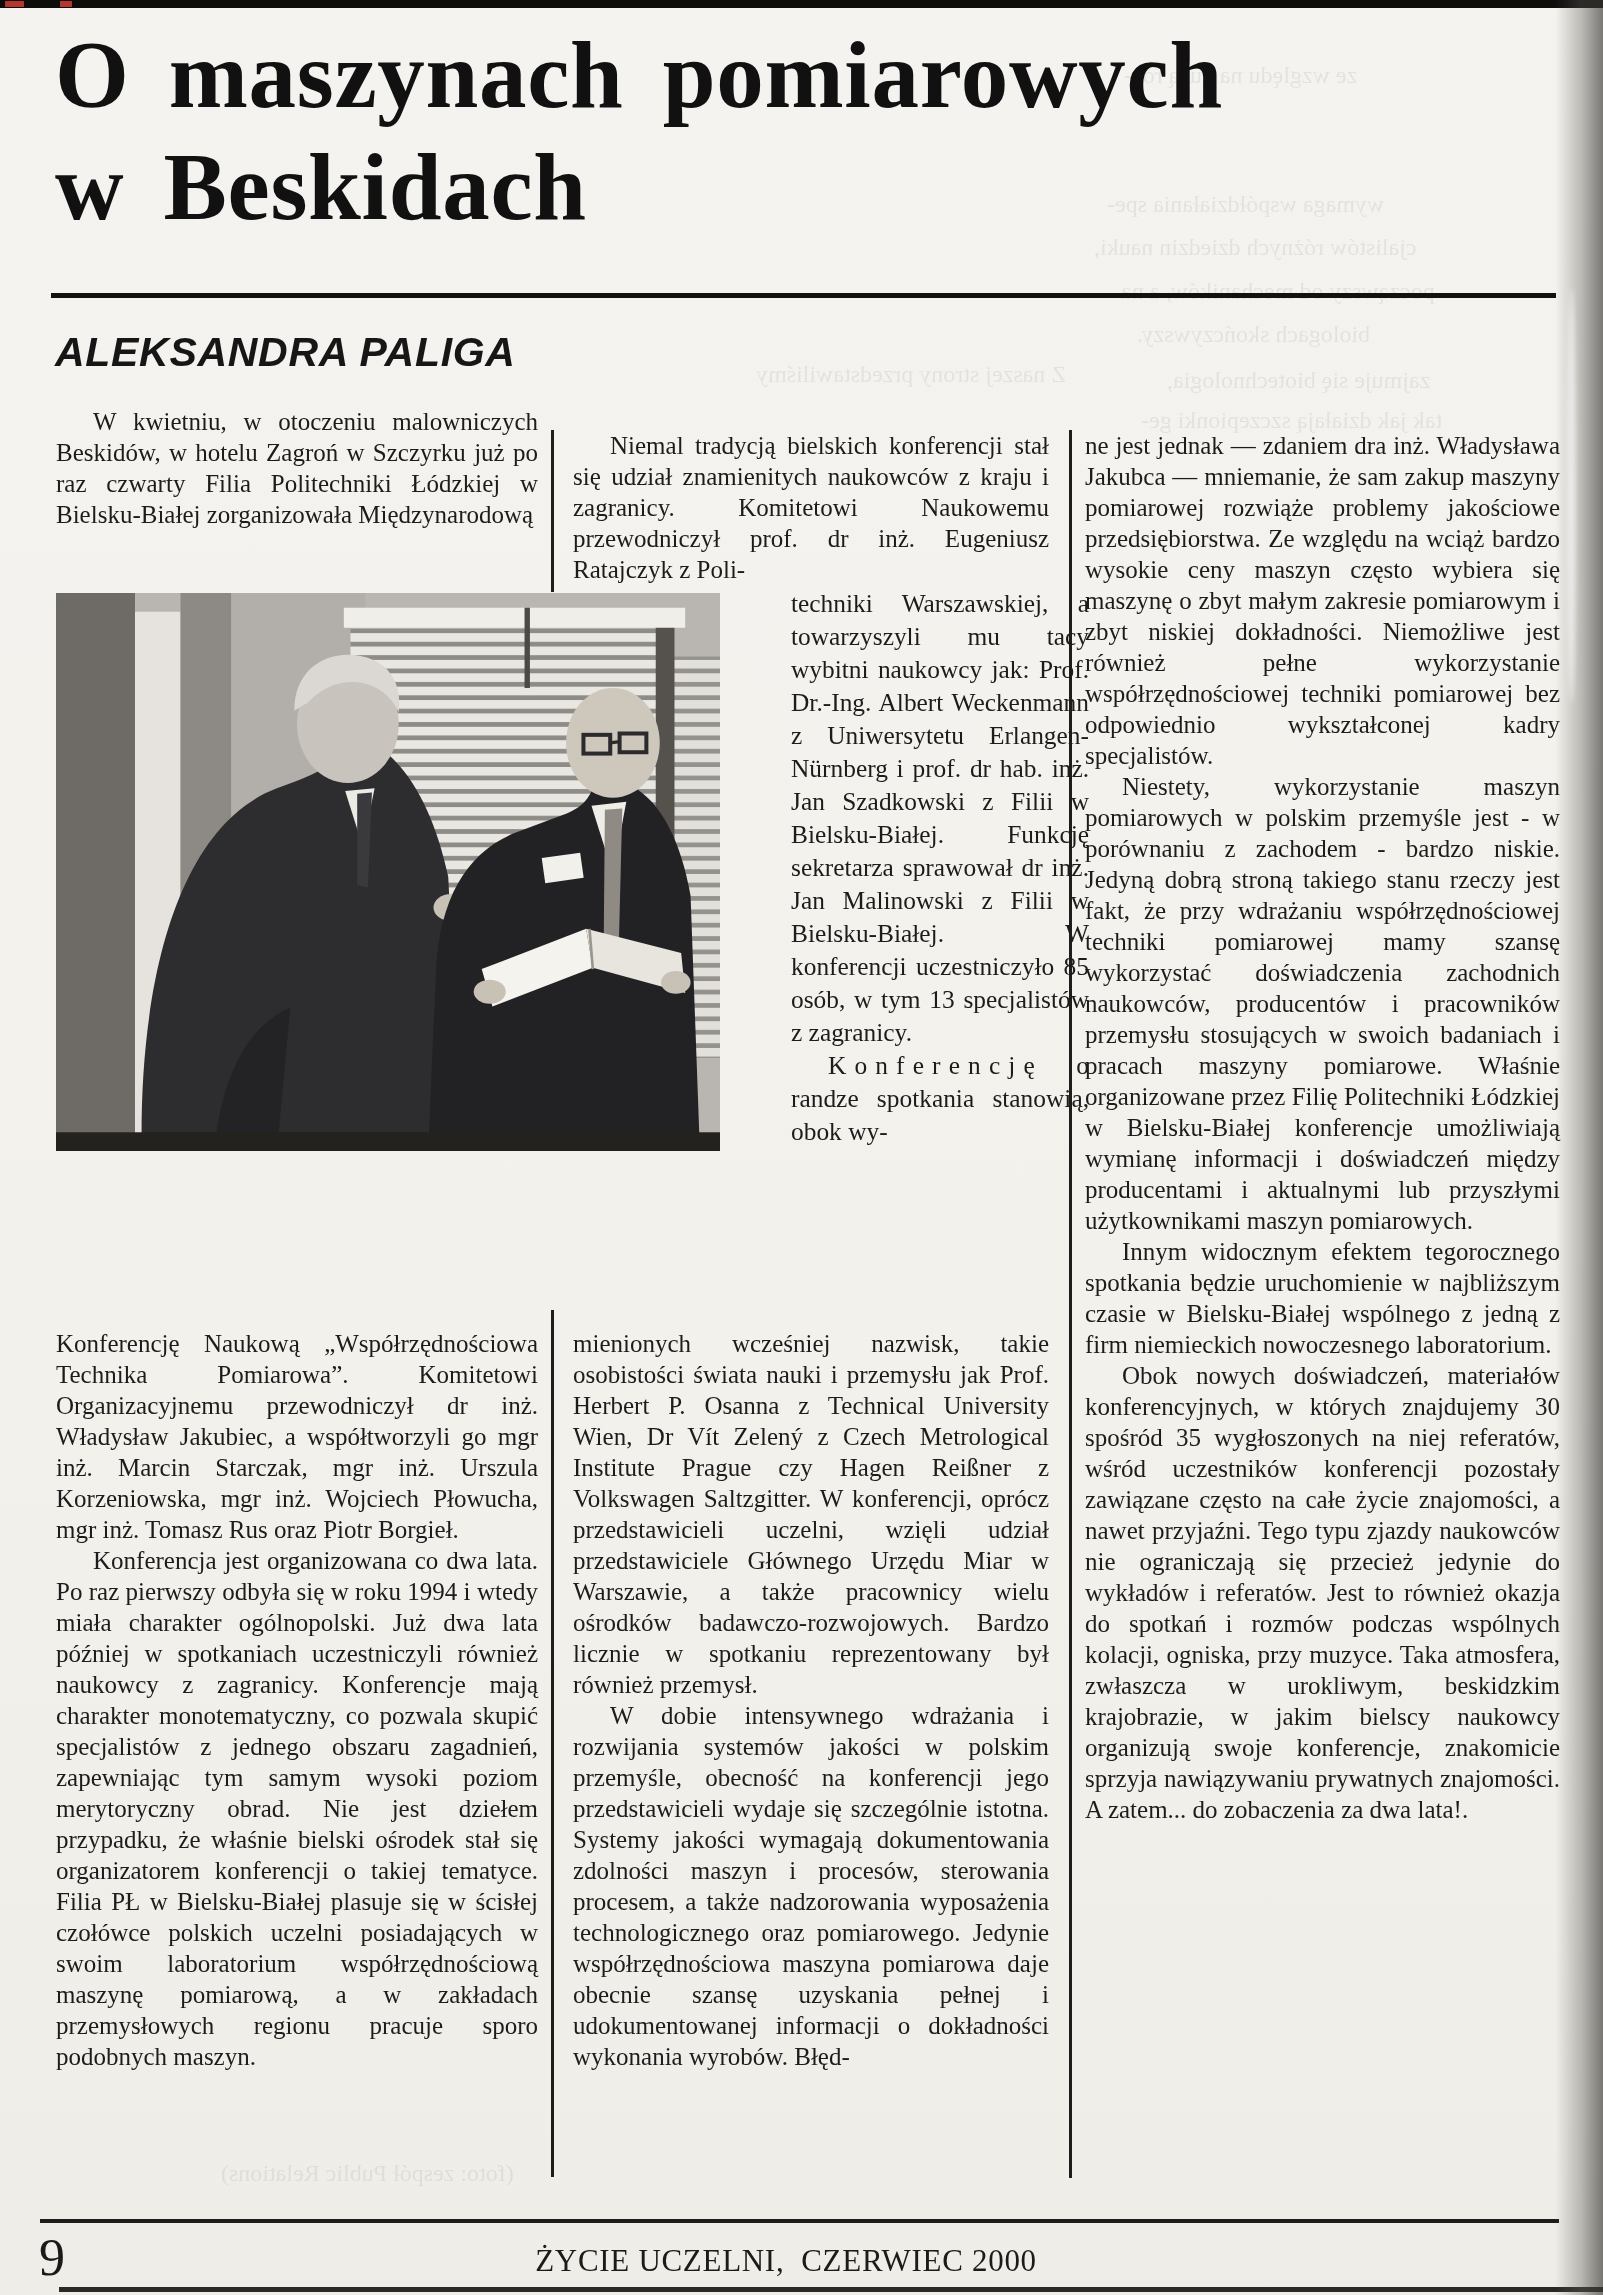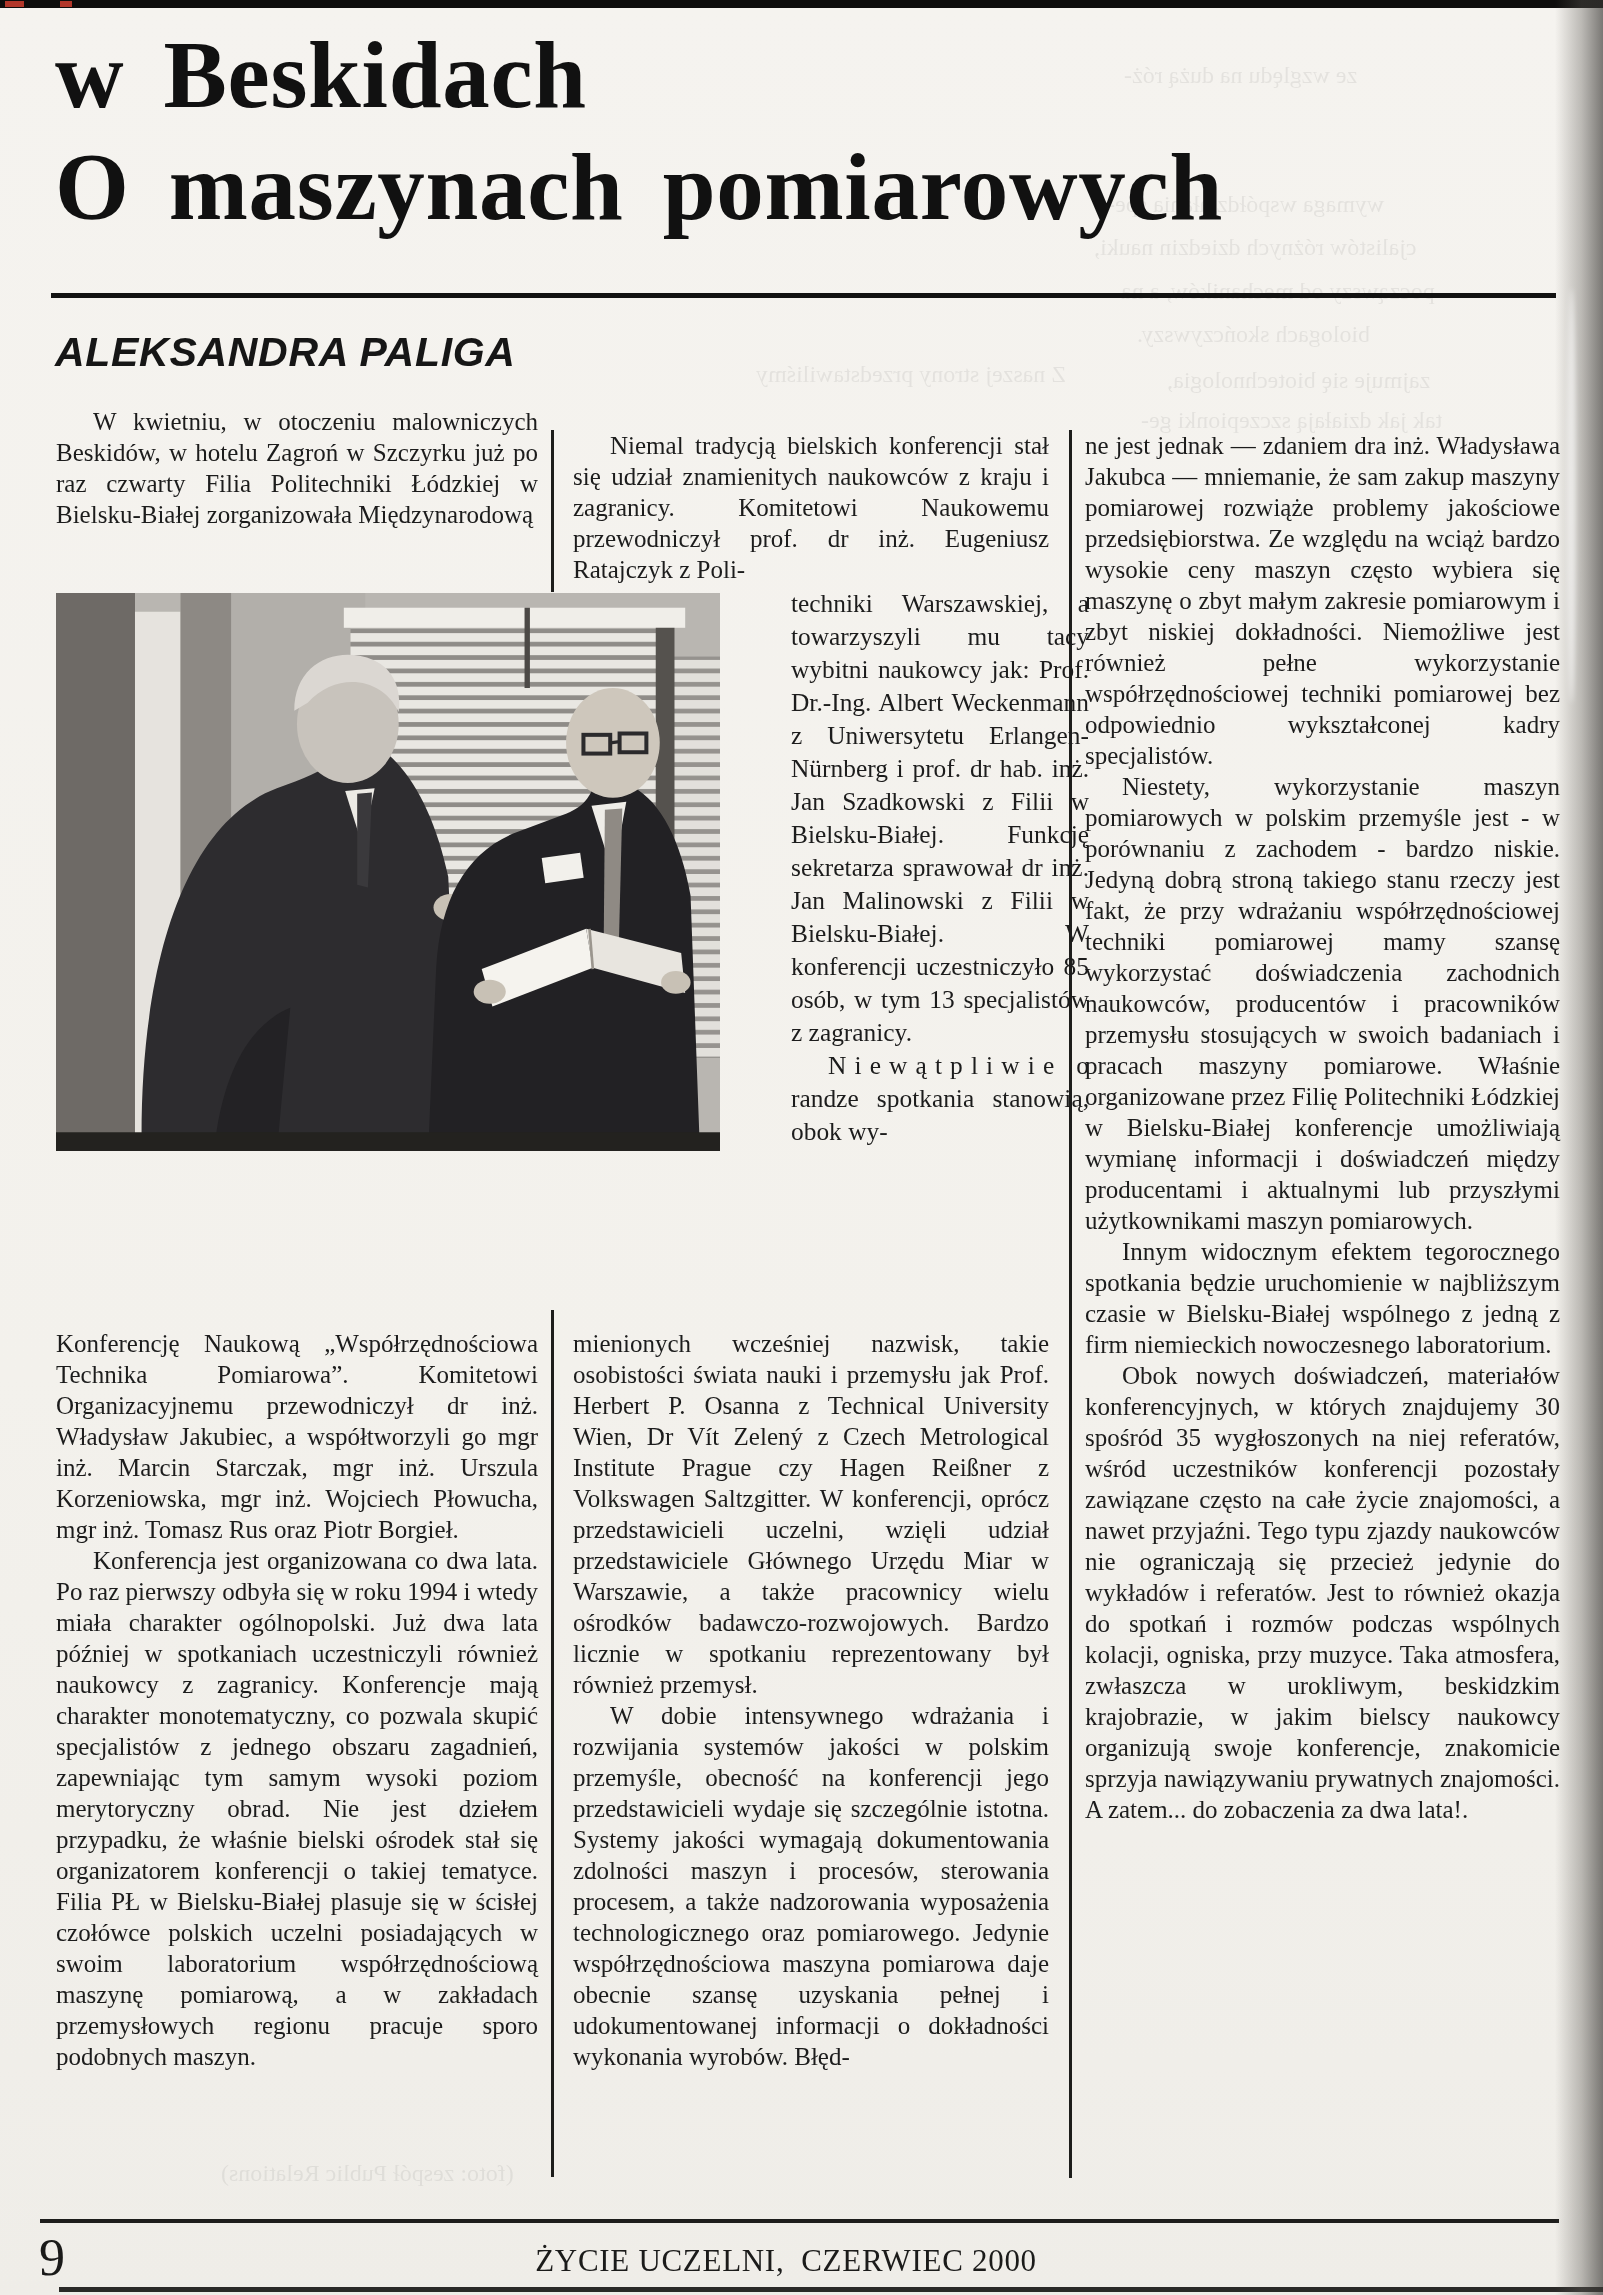--- a/index.html
+++ b/index.html
@@ -69,22 +69,22 @@
   <div class="ghost" style="left:1107px;top:191px;">wymaga współdziałania spe-</div>
   <div class="ghost" style="left:1094px;top:234px;">cjalistów różnych dziedzin nauki,</div>
   <div class="ghost" style="left:1121px;top:278px;">począwszy od mechaników, a na</div>
   <div class="ghost" style="left:1137px;top:321px;">biologach skończywszy.</div>
   <div class="ghost" style="left:756px;top:361px;">Z naszej strony przedstawiliśmy</div>
   <div class="ghost" style="left:1167px;top:367px;">zajmuje się biotechnologia,</div>
   <div class="ghost" style="left:1141px;top:407px;">tak jak działają szczepionki ge-</div>
   <div class="ghost" style="left:221px;top:2160px;">(foto: zespół Public Relations)</div>
 
   <div class="title">
+    <div>O maszynach pomiarowych</div>
     <div>w Beskidach</div>
-    <div>O maszynach pomiarowych</div>
   </div>
   <div class="title-rule"></div>
   <div class="author">ALEKSANDRA PALIGA</div>
 
   <div class="vrule" style="left:551px;top:430px;height:162px;"></div>
   <div class="vrule" style="left:551px;top:1310px;height:867px;"></div>
   <div class="vrule" style="left:1069px;top:430px;height:1748px;"></div>
 
   <div class="col" style="left:56px;top:406px;width:482px;">
     <p class="ind">W kwietniu, w otoczeniu malowniczych Beskidów, w hotelu Zagroń w Szczyrku już po raz czwarty Filia Politechniki Łódzkiej w Bielsku-Białej zorganizowała Międzynarodową</p>
@@ -141,21 +141,21 @@
   <div class="col" style="left:56px;top:1328px;width:482px;">
     <p>Konferencję Naukową „Współrzędnościowa Technika Pomiarowa”. Komitetowi Organizacyjnemu przewodniczył dr inż. Władysław Jakubiec, a współtworzyli go mgr inż. Marcin Starczak, mgr inż. Urszula Korzeniowska, mgr inż. Wojciech Płowucha, mgr inż. Tomasz Rus oraz Piotr Borgieł.</p>
     <p class="ind">Konferencja jest organizowana co dwa lata. Po raz pierwszy odbyła się w roku 1994 i wtedy miała charakter ogólnopolski. Już dwa lata później w spotkaniach uczestniczyli również naukowcy z zagranicy. Konferencje mają charakter monotematyczny, co pozwala skupić specjalistów z jednego obszaru zagadnień, zapewniając tym samym wysoki poziom merytoryczny obrad. Nie jest dziełem przypadku, że właśnie bielski ośrodek stał się organizatorem konferencji o takiej tematyce. Filia PŁ w Bielsku-Białej plasuje się w ścisłej czołówce polskich uczelni posiadających w swoim laboratorium współrzędnościową maszynę pomiarową, a w zakładach przemysłowych regionu pracuje sporo podobnych maszyn.</p>
   </div>
 
   <div class="col" style="left:573px;top:430px;width:476px;">
     <p class="ind">Niemal tradycją bielskich konferencji stał się udział znamienitych naukowców z kraju i zagranicy. Komitetowi Naukowemu przewodniczył prof. dr inż. Eugeniusz Ratajczyk z Poli-</p>
   </div>
   <div class="col" id="col2b" style="left:751px;top:587px;width:298px;margin-left:40px;">
     <p>techniki Warszawskiej, a towarzyszyli mu tacy wybitni naukowcy jak: Prof. Dr.-Ing. Albert Weckenmann z Uniwersytetu Erlangen-Nürnberg i prof. dr hab. inż. Jan Szadkowski z Filii w Bielsku-Białej. Funkcję sekretarza sprawował dr inż. Jan Malinowski z Filii w Bielsku-Białej. W konferencji uczestniczyło 85 osób, w tym 13 specjalistów z zagranicy.</p>
-    <p class="ind"><span class="spaced">Niewątpliwie</span><span> o randze spotkania stanowią, obok wy-</span></p>
+    <p class="ind"><span class="spaced">Konferencję</span><span> o randze spotkania stanowią, obok wy-</span></p>
   </div>
   <div class="col" style="left:573px;top:1328px;width:476px;">
     <p>mienionych wcześniej nazwisk, takie osobistości świata nauki i przemysłu jak Prof. Herbert P. Osanna z Technical University Wien, Dr Vít Zelený z Czech Metrological Institute Prague czy Hagen Reißner z Volkswagen Saltzgitter. W konferencji, oprócz przedstawicieli uczelni, wzięli udział przedstawiciele Głównego Urzędu Miar w Warszawie, a także pracownicy wielu ośrodków badawczo-rozwojowych. Bardzo licznie w spotkaniu reprezentowany był również przemysł.</p>
     <p class="ind">W dobie intensywnego wdrażania i rozwijania systemów jakości w polskim przemyśle, obecność na konferencji jego przedstawicieli wydaje się szczególnie istotna. Systemy jakości wymagają dokumentowania zdolności maszyn i procesów, sterowania procesem, a także nadzorowania wyposażenia technologicznego oraz pomiarowego. Jedynie współrzędnościowa maszyna pomiarowa daje obecnie szansę uzyskania pełnej i udokumentowanej informacji o dokładności wykonania wyrobów. Błęd-</p>
   </div>
 
   <div class="col" style="left:1085px;top:430px;width:475px;">
     <p>ne jest jednak — zdaniem dra inż. Władysława Jakubca — mniemanie, że sam zakup maszyny pomiarowej rozwiąże problemy jakościowe przedsiębiorstwa. Ze względu na wciąż bardzo wysokie ceny maszyn często wybiera się maszynę o zbyt małym zakresie pomiarowym i zbyt niskiej dokładności. Niemożliwe jest również pełne wykorzystanie współrzędnościowej techniki pomiarowej bez odpowiednio wykształconej kadry specjalistów.</p>
     <p class="ind">Niestety, wykorzystanie maszyn pomiarowych w polskim przemyśle jest - w porównaniu z zachodem - bardzo niskie. Jedyną dobrą stroną takiego stanu rzeczy jest fakt, że przy wdrażaniu współrzędnościowej techniki pomiarowej mamy szansę wykorzystać doświadczenia zachodnich naukowców, producentów i pracowników przemysłu stosujących w swoich badaniach i pracach maszyny pomiarowe. Właśnie organizowane przez Filię Politechniki Łódzkiej w Bielsku-Białej konferencje umożliwiają wymianę informacji i doświadczeń między producentami i aktualnymi lub przyszłymi użytkownikami maszyn pomiarowych.</p>
     <p class="ind">Innym widocznym efektem tegorocznego spotkania będzie uruchomienie w najbliższym czasie w Bielsku-Białej wspólnego z jedną z firm niemieckich nowoczesnego laboratorium.</p>

